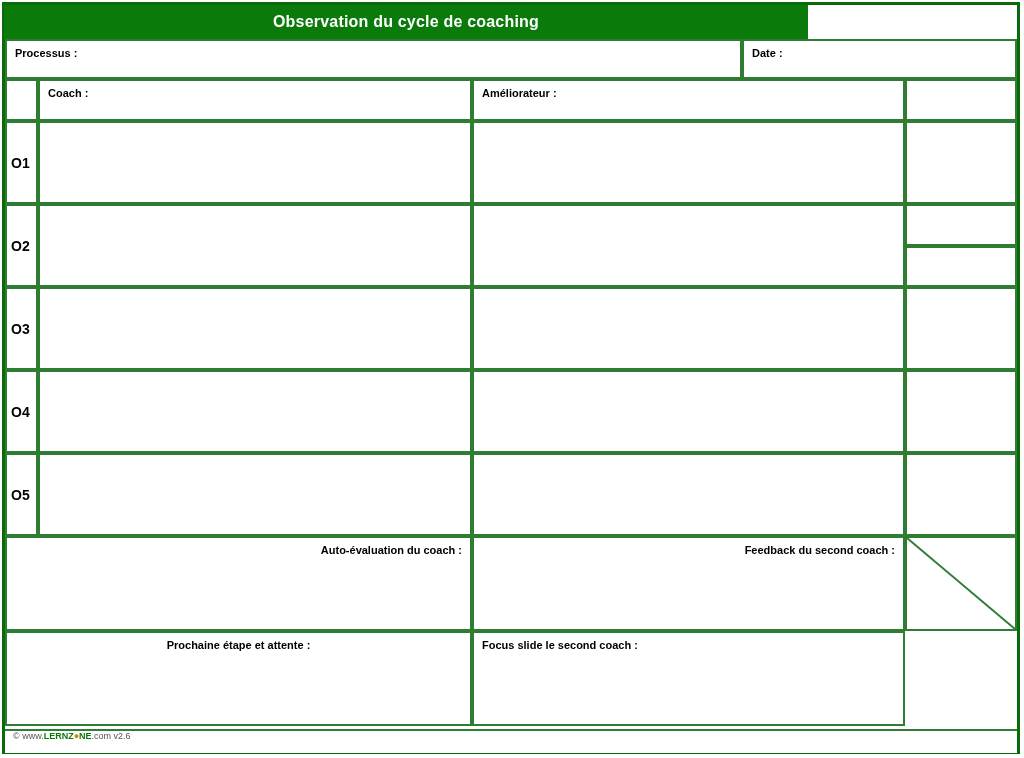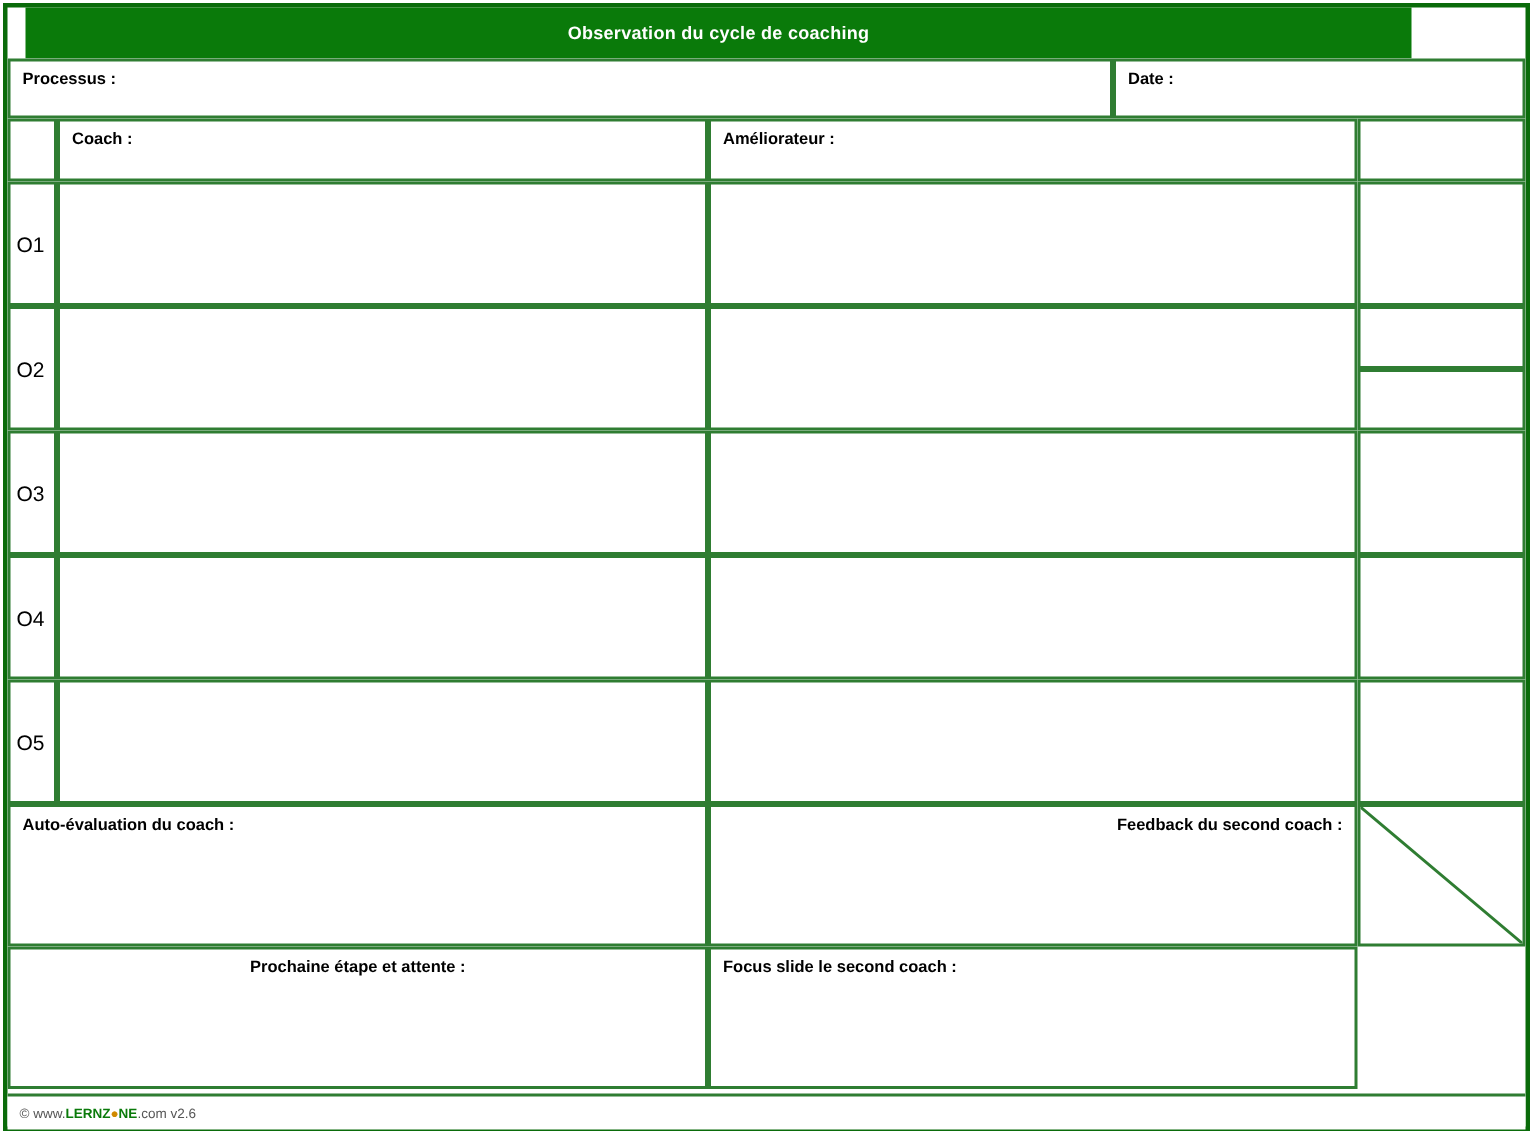--- a/index.html
+++ b/index.html
@@ -30,30 +30,30 @@
     width: 1018px;
     height: 752px;
     box-sizing: border-box;
     border: 3px solid #0a6b0a;
     background: #ffffff;
   }
 
   
   .title-bar {
     position: absolute;
-    left: 17px;
+    left: 4px;
     top: 5px;
-    width: 924px;
+    width: 804px;
     height: 34px;
     background: #0a7a0a;
     color: #ffffff;
     display: flex;
     align-items: center;
     justify-content: center;
-    font-size: 12px;
+    font-size: 16px;
     font-weight: bold;
     letter-spacing: 0.2px;
   }
 
   
   .cell {
     position: absolute;
     box-sizing: border-box;
     border: 2px solid #2f7d32;
     background: #ffffff;
@@ -65,21 +65,21 @@
     padding: 6px 8px 0 8px;
     display: block;
     line-height: 1.15;
   }
   .cell-label.small {
     font-size: 13px;
     padding: 5px 6px 0 6px;
   }
   .row-id {
     font-size: 14px;
-    font-weight: normal;
+    font-weight: bold;
     color: #000000;
     display: flex;
     align-items: center;
     justify-content: flex-start;
     padding-left: 4px;
     height: 100%;
     box-sizing: border-box;
   }
 
   
@@ -93,21 +93,20 @@
   }
 
   
   .footer {
     position: absolute;
     left: 5px;
     bottom: 5px;
     width: 1012px;
     height: 22px;
     display: flex;
-    align-items: center;
     font-size: 9px;
     color: #555555;
     border-top: 2px solid #2f7d32;
     background: #ffffff;
   }
   .footer .left {
     padding-left: 8px;
     white-space: nowrap;
   }
   .footer .left .brand-l { color: #0a7a0a; font-weight: bold; }
@@ -213,21 +212,21 @@
   <div class="cell" style="left:38px; top:453px; width:434px; height:83px;">
     <span class="cell-label"></span>
   </div>
   <div class="cell" style="left:472px; top:453px; width:433px; height:83px;">
     <span class="cell-label"></span>
   </div>
   <div class="cell" style="left:905px; top:453px; width:112px; height:83px;">
     <span class="cell-label"></span>
   </div>
 
-  <div class="cell" style="left:5px; top:536px; width:467px; height:95px;">
+  <div class="cell" style="left:5px; top:536px; width:467px; height:95px;text-align:right;">
     <span class="cell-label">Auto-évaluation du coach :</span>
   </div>
   <div class="cell" style="left:472px; top:536px; width:433px; height:95px;text-align:right;">
     <span class="cell-label">Feedback du second coach :</span>
   </div>
   <div class="cell" style="left:905px; top:536px; width:112px; height:95px;">
     <svg class="diag" viewBox="0 0 112 95" preserveAspectRatio="none">
       <line x1="0" y1="0" x2="112" y2="95" stroke="#2f7d32" stroke-width="2"></line>
     </svg>
     <span class="cell-label small"></span>

